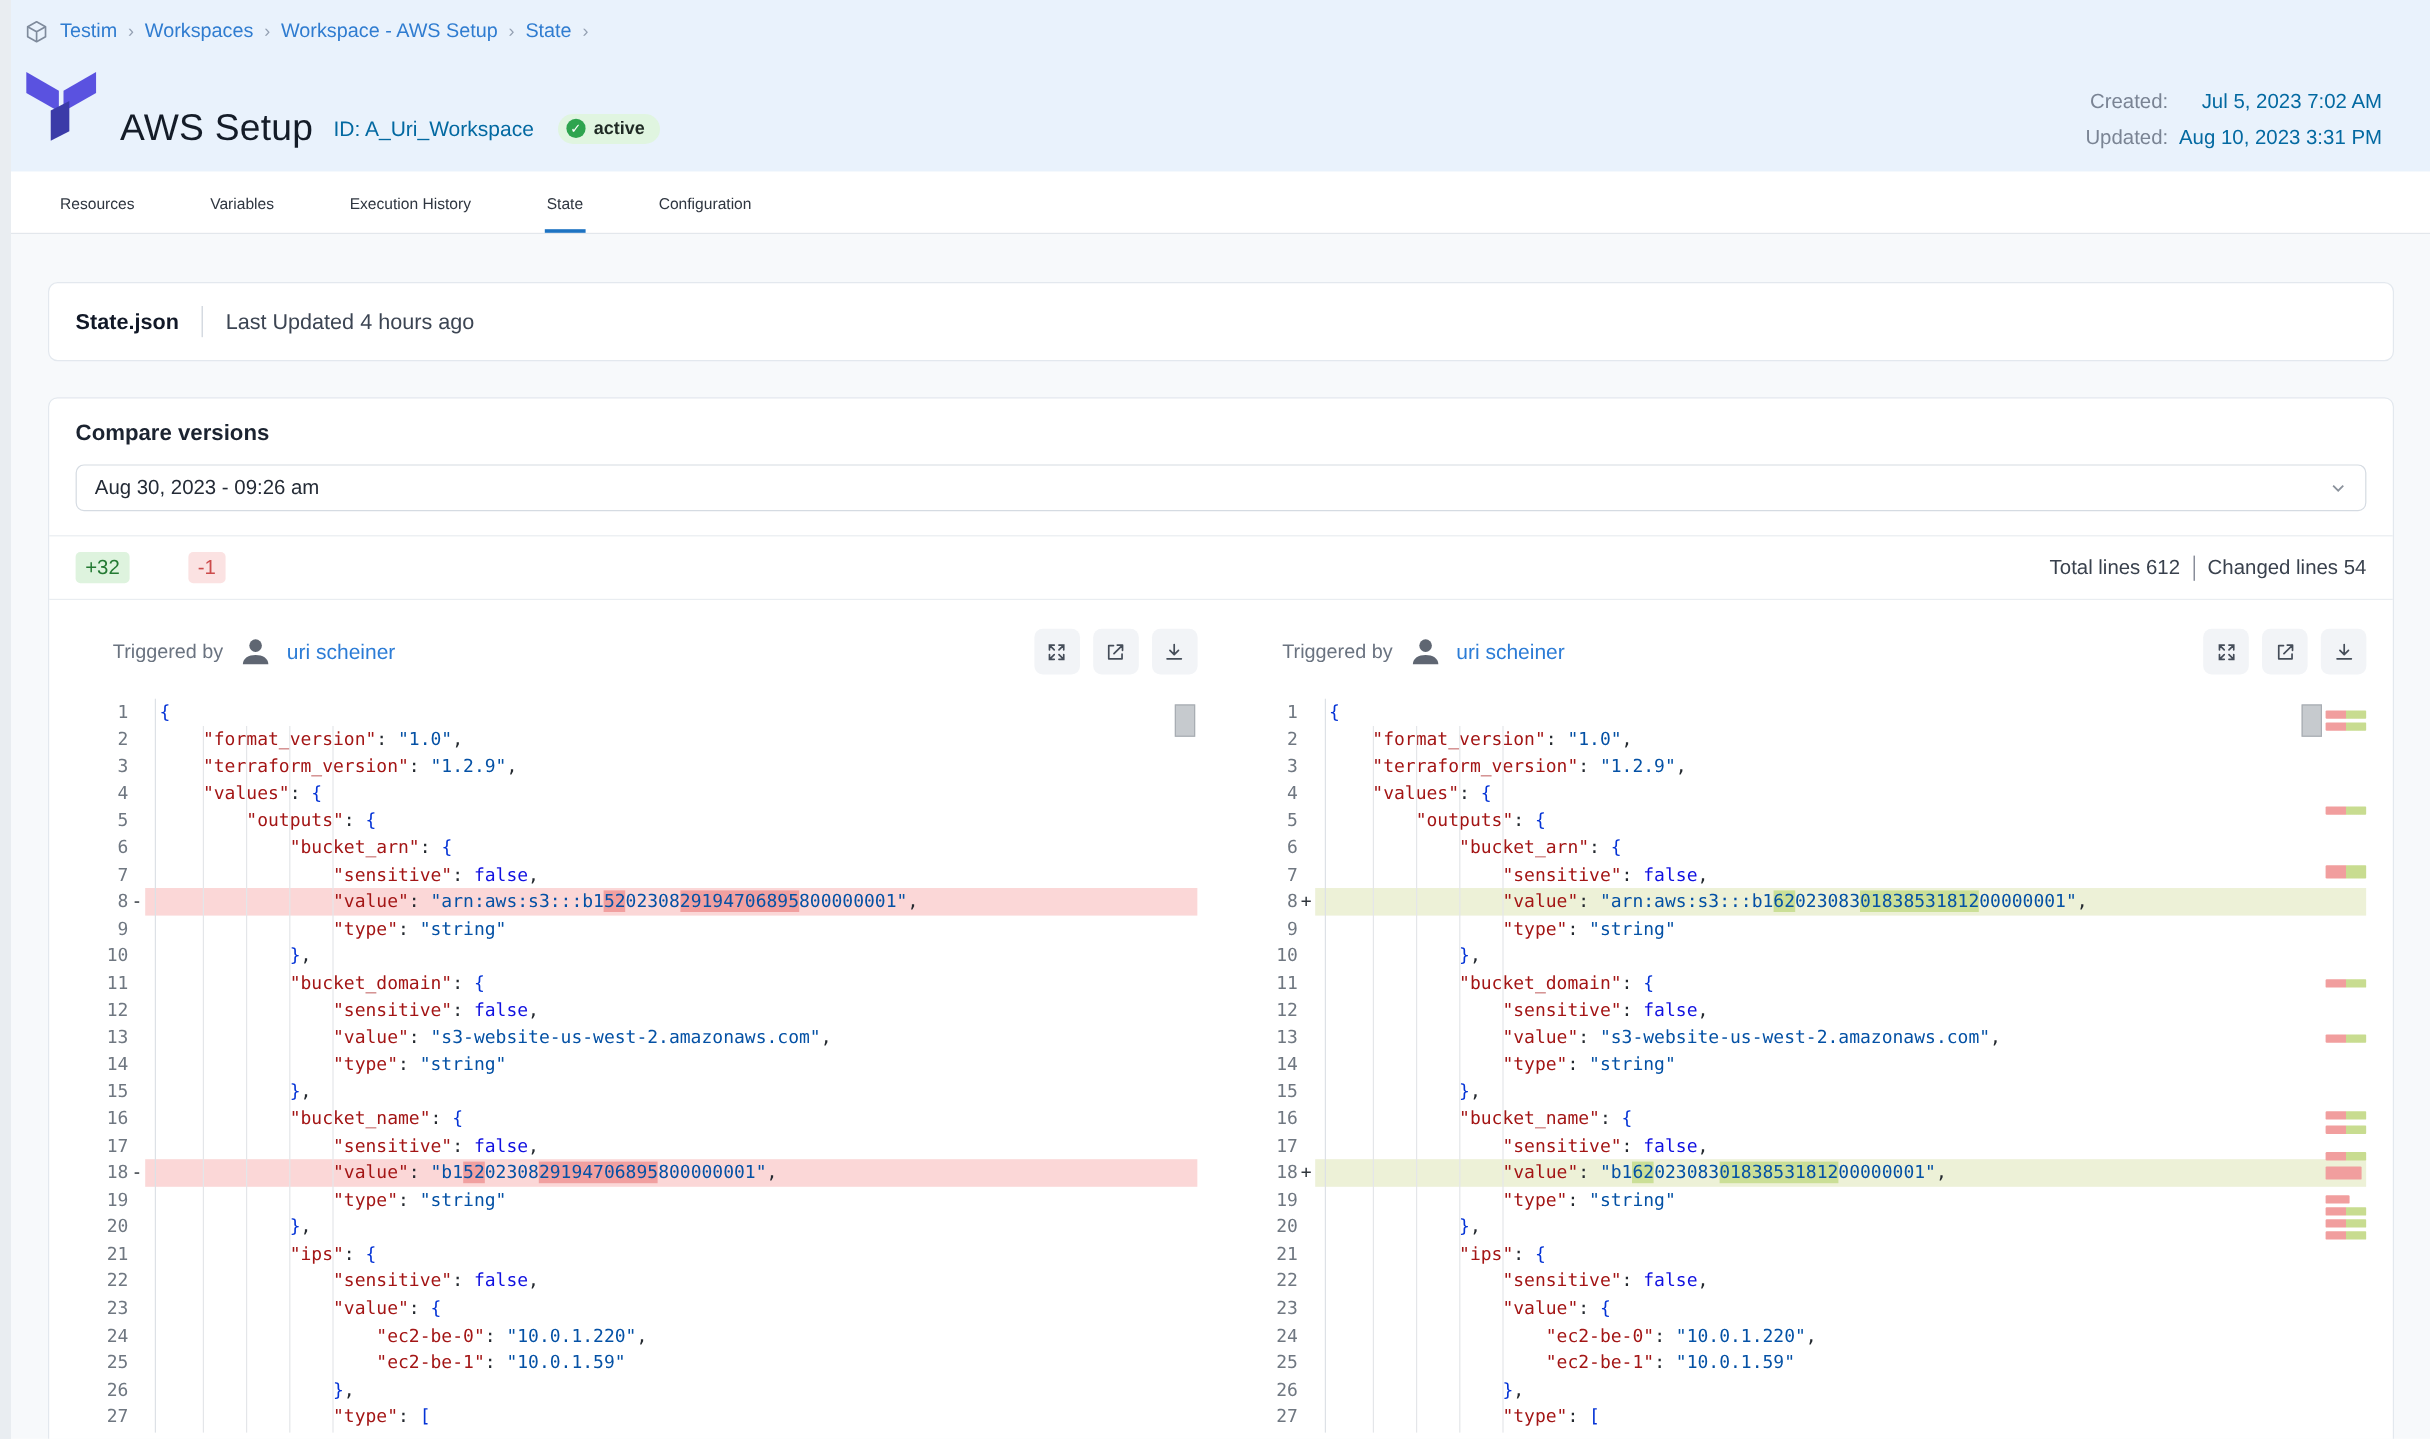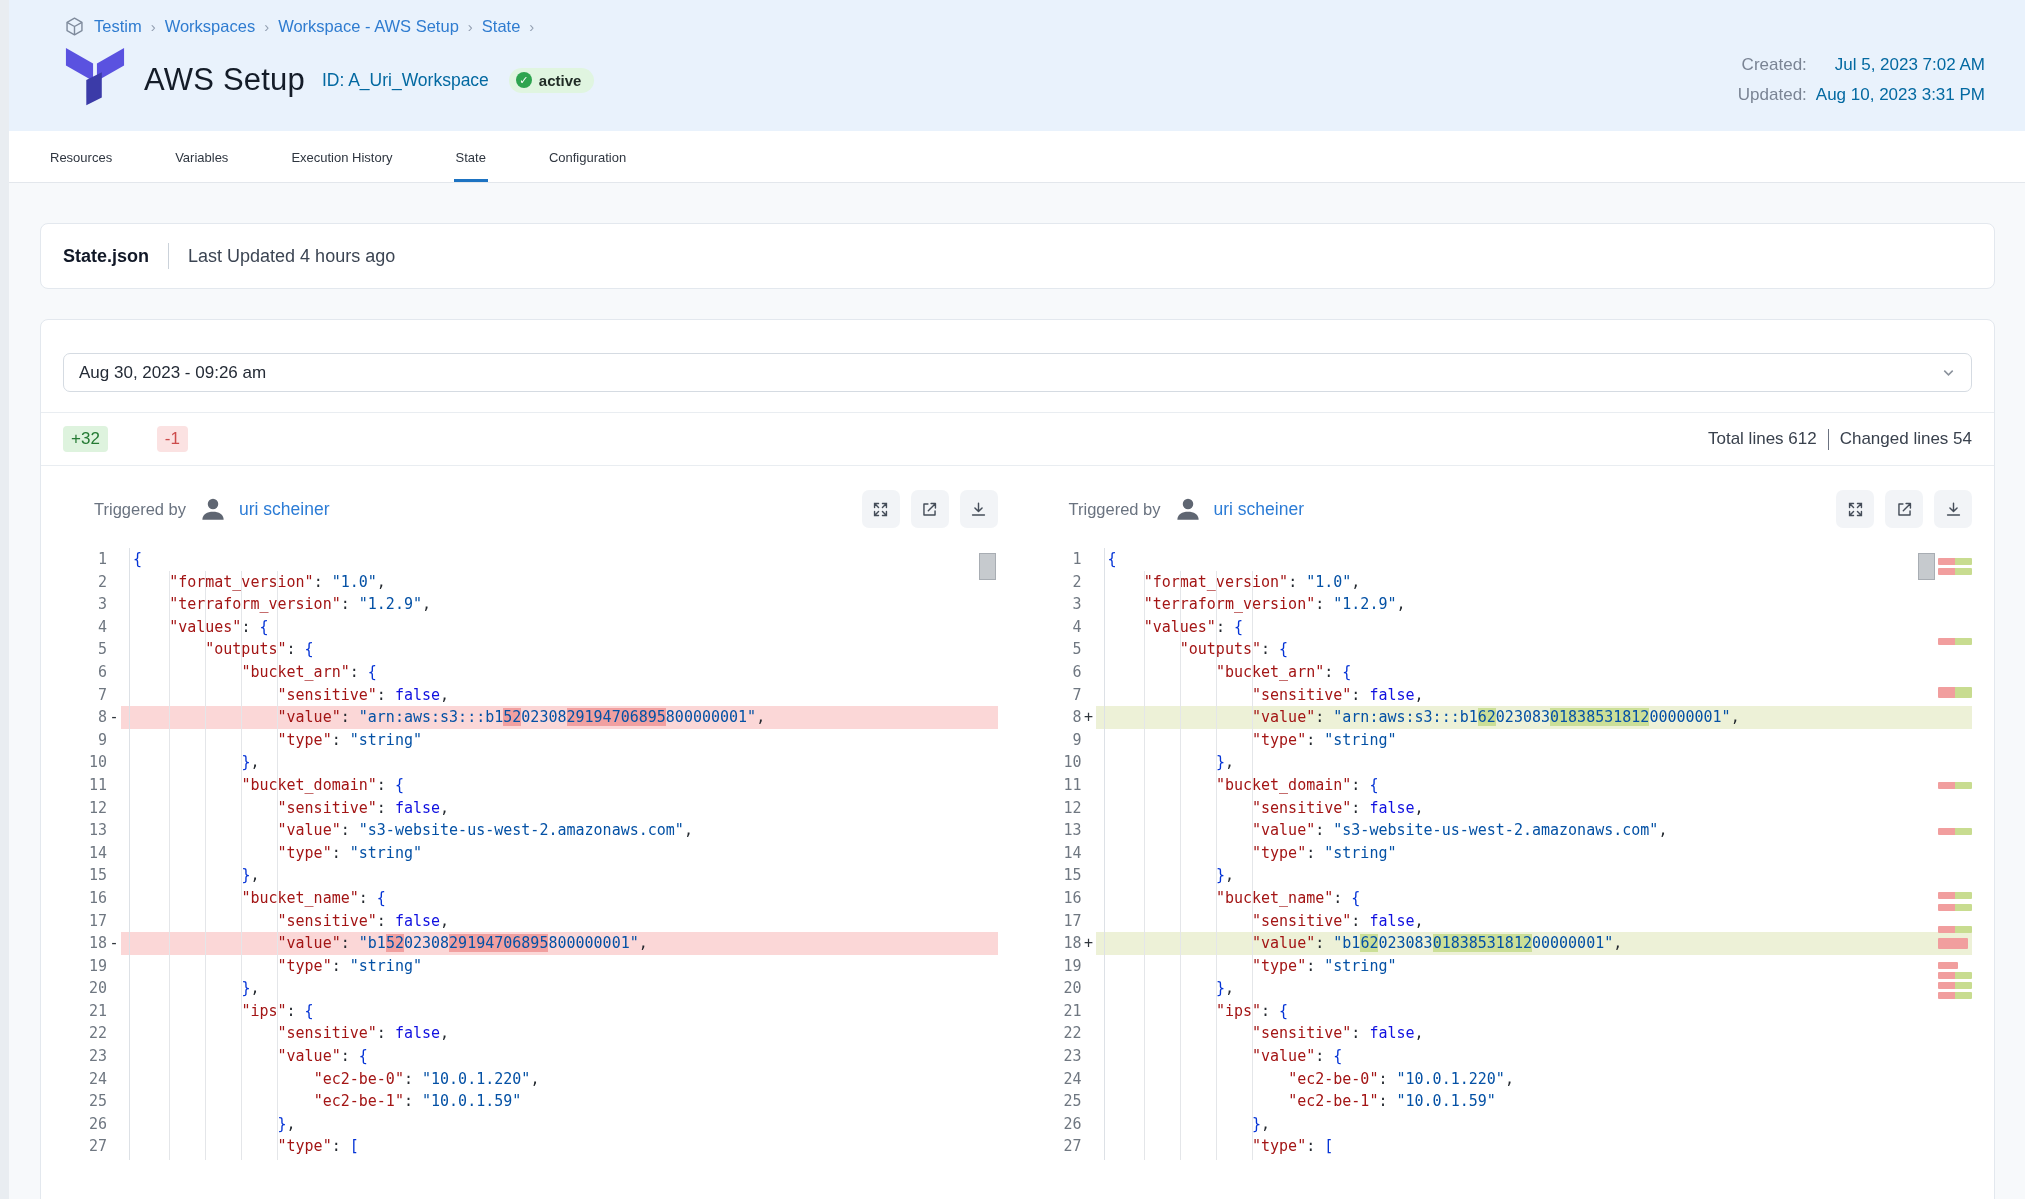--- a/index.html
+++ b/index.html
@@ -3,26 +3,26 @@
 <meta charset="utf-8">
 <style>
   * { margin:0; padding:0; box-sizing:border-box; }
   html,body { width:2025px; height:1199px; overflow:hidden; }
   body { background:#f7f9fb; font-family:"Liberation Sans", sans-serif; color:#1d2430; }
 
   
   .edge-strip { position:fixed; left:0; top:0; width:9px; height:100%; background:#e9edf1; z-index:50; }
 
   
-  .hero { background:#e9f2fc; padding:16px 40px 18px 64px; }
+  .hero { background:#e9f2fc; padding:16px 40px 18px 20px; }
   .breadcrumb { display:flex; align-items:center; font-size:16.5px; }
   .crumb { color:#2f7cd0; cursor:pointer; }
   .crumb-sep { color:#94a0b2; margin:0 9px; font-size:15px; }
   .bc-icon { width:21px; height:21px; margin-right:9px; display:inline-flex; }
-  .hero-main { display:flex; align-items:center; margin-top:10px; }
+  .hero-main { display:flex; align-items:flex-end; margin-top:22px; }
   .logo { width:62px; height:66px; margin-right:18px; flex:none; }
   .title-row { display:flex; align-items:center; }
   .page-title { font-size:31px; font-weight:500; color:#141c28; letter-spacing:.2px; }
   .ws-id { font-size:17.5px; color:#0369a1; margin-left:17px; }
   .status-badge { display:inline-flex; align-items:center; gap:7px; background:#e0f5e0; border-radius:13px; padding:4px 13px 4px 7px; margin-left:20px; }
   .status-dot { width:16px; height:16px; border-radius:50%; background:#2ea44f; color:#fff; font-size:11px; display:flex; align-items:center; justify-content:center; }
   .status-text { font-size:15px; font-weight:700; color:#1f2a24; }
   .hero-dates { margin-left:auto; display:grid; grid-template-columns:auto auto; gap:10px 9px; align-items:center; }
   .date-label { font-size:17px; color:#7a8494; text-align:right; }
   .date-value { font-size:17px; color:#0369a1; text-align:right; }
@@ -148,20 +148,21 @@
 
 <div class="main">
   <div class="card file-card">
     <span class="file-name">State.json</span>
     <span class="v-div"></span>
     <span class="file-updated">Last Updated 4 hours ago</span>
   </div>
 
   <div class="card compare-card">
     <div class="sec-compare">
+      <div class="sec-title">Compare versions</div>
       <div class="select-row">
         <div class="select">
           <span>Aug 30, 2023 - 09:26 am</span>
           <svg class="chev" viewBox="0 0 16 16" fill="none" stroke="#8b929c" stroke-width="1.6">
               <path d="M3.5 6l4.5 4.5L12.5 6"></path>
             </svg>
         </div>
       </div>
     </div>
 

